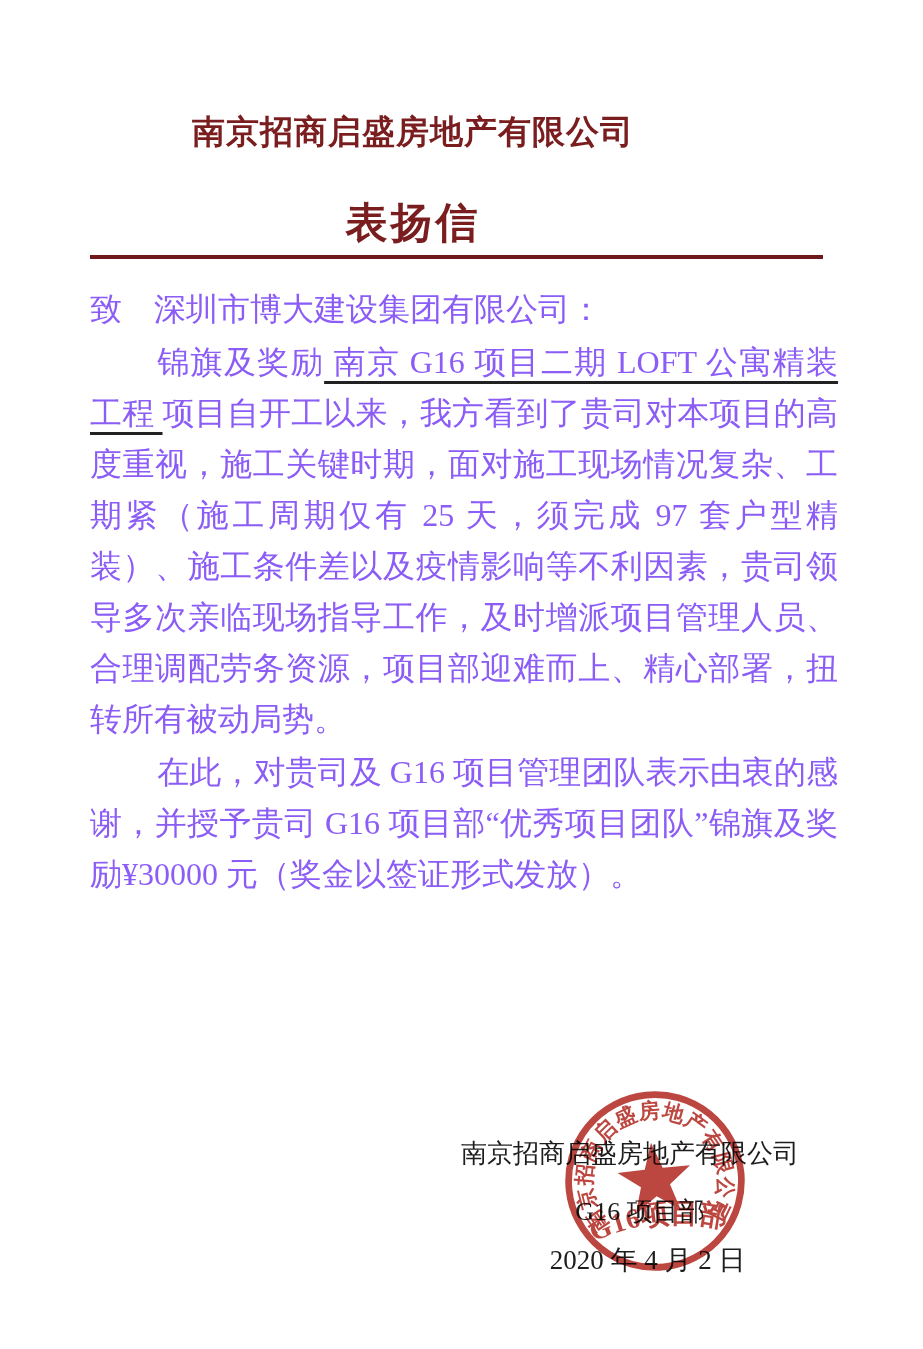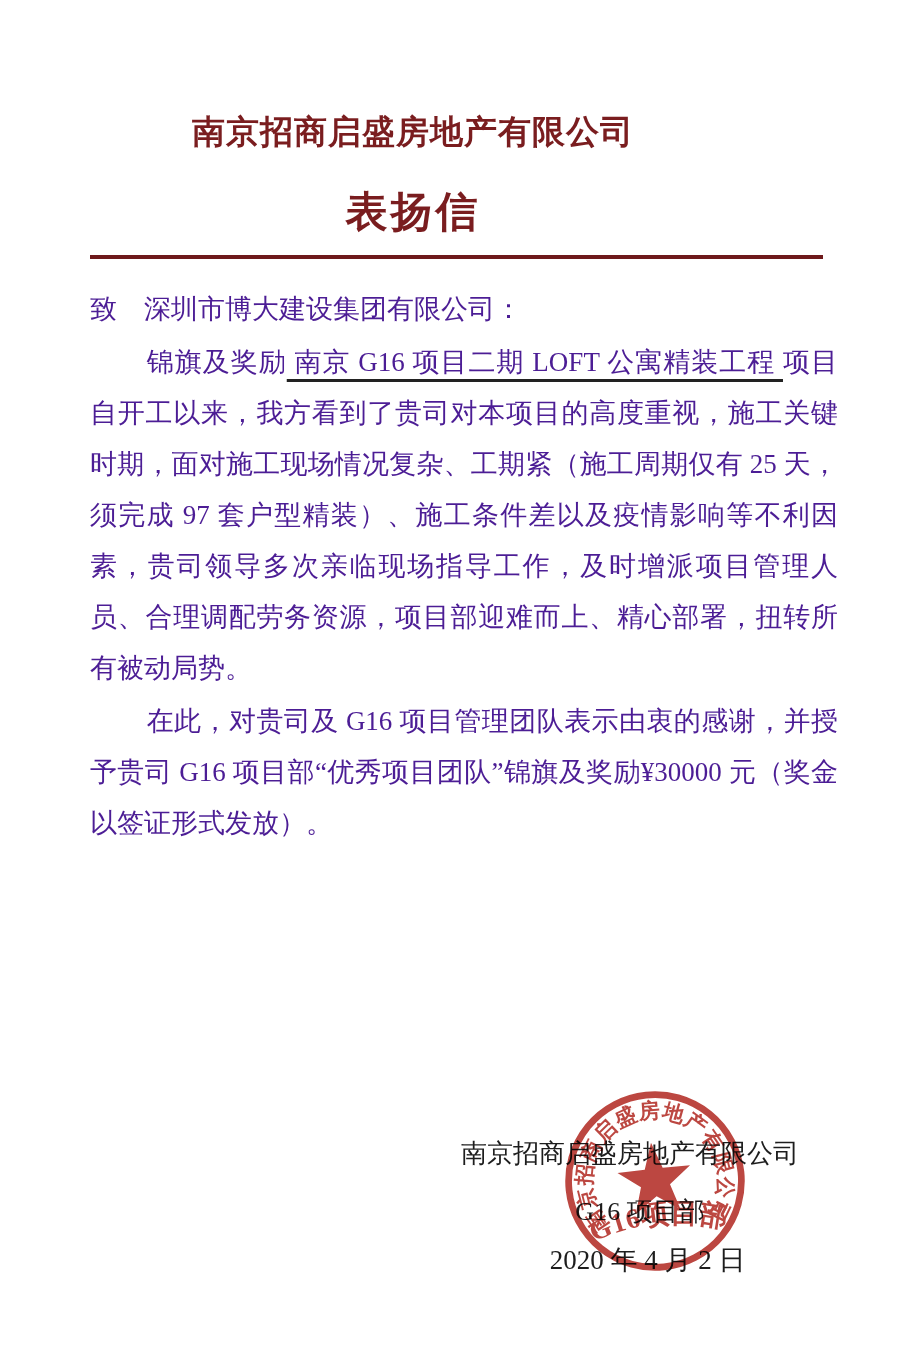--- a/index.html
+++ b/index.html
@@ -17,42 +17,42 @@
     top: 110px; left: 0;
     width: 826px;
     text-align: center;
     font-size: 33px;
     font-weight: 700;
     letter-spacing: 1px;
     color: #7a1d1f;
   }
   .header-title {
     position: absolute;
-    top: 184px; left: 0;
+    top: 195px; left: 0;
     width: 826px;
     text-align: center;
     font-size: 42px;
     font-weight: 700;
     letter-spacing: 3px;
     color: #7a1d1f;
   }
   .rule {
     position: absolute;
     top: 255px; left: 90px;
     width: 733px; height: 4px;
     background: #6e191b;
   }
   .letter-body {
     position: absolute;
     top: 284px; left: 90px;
     width: 748px;
-    font-size: 27px;
+    font-size: 32px;
     line-height: 51px;
     text-align: justify;
-    color: #4c1d95;
+    color: #8b5cf6;
   }
   .letter-body p { margin: 0 0 2px 0; }
   .indent { text-indent: 2.1em; }
   .proj-underline {
     text-decoration: underline;
     text-decoration-thickness: 2.5px;
     text-underline-offset: 8px;
     text-decoration-color: #222;
   }
   .sig-line { position: absolute; text-align: center; color: #1d1d1d; }

